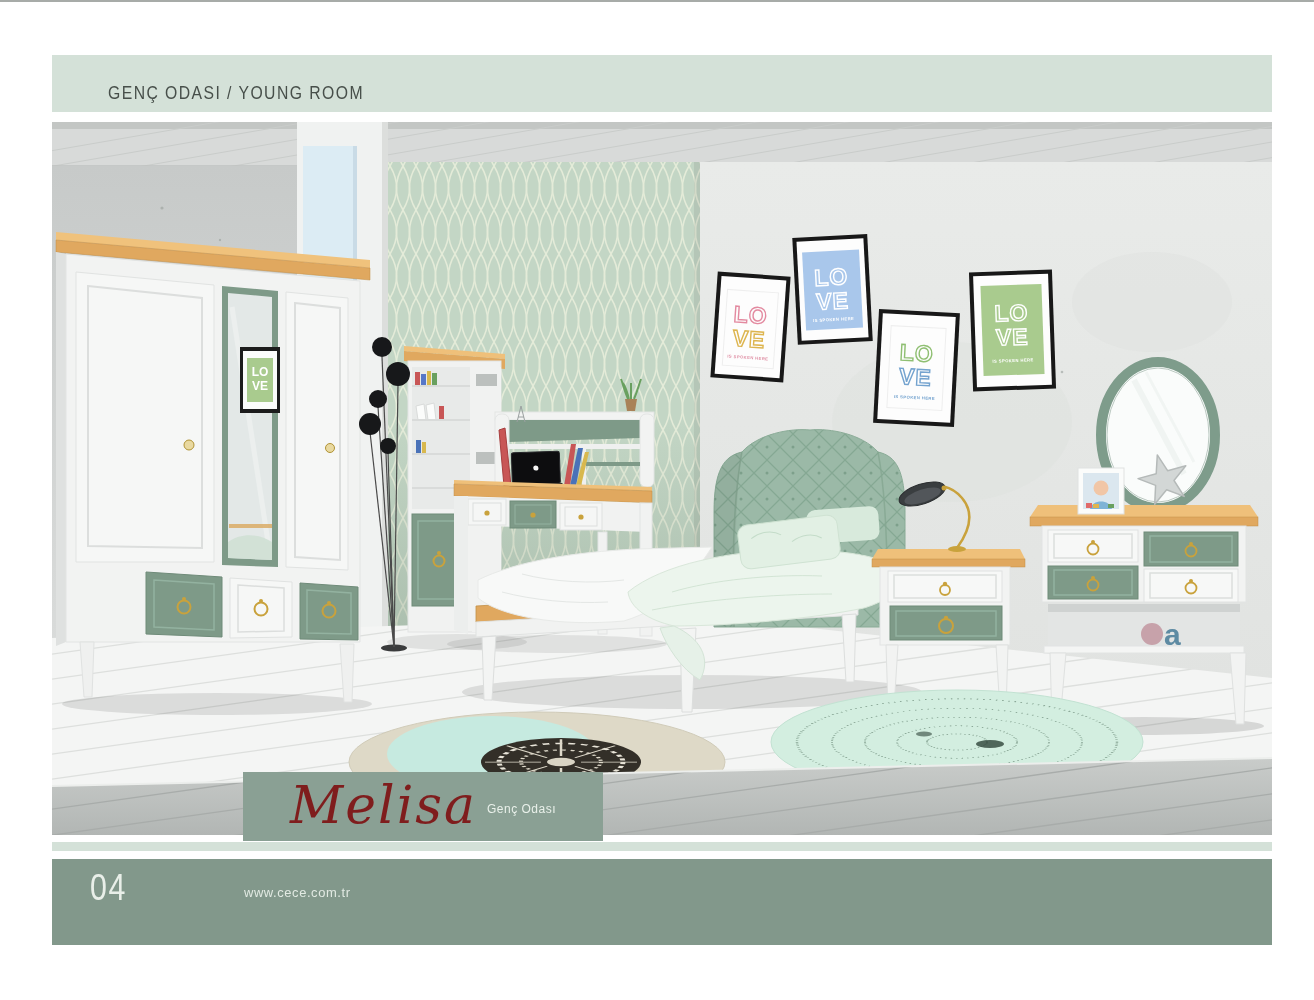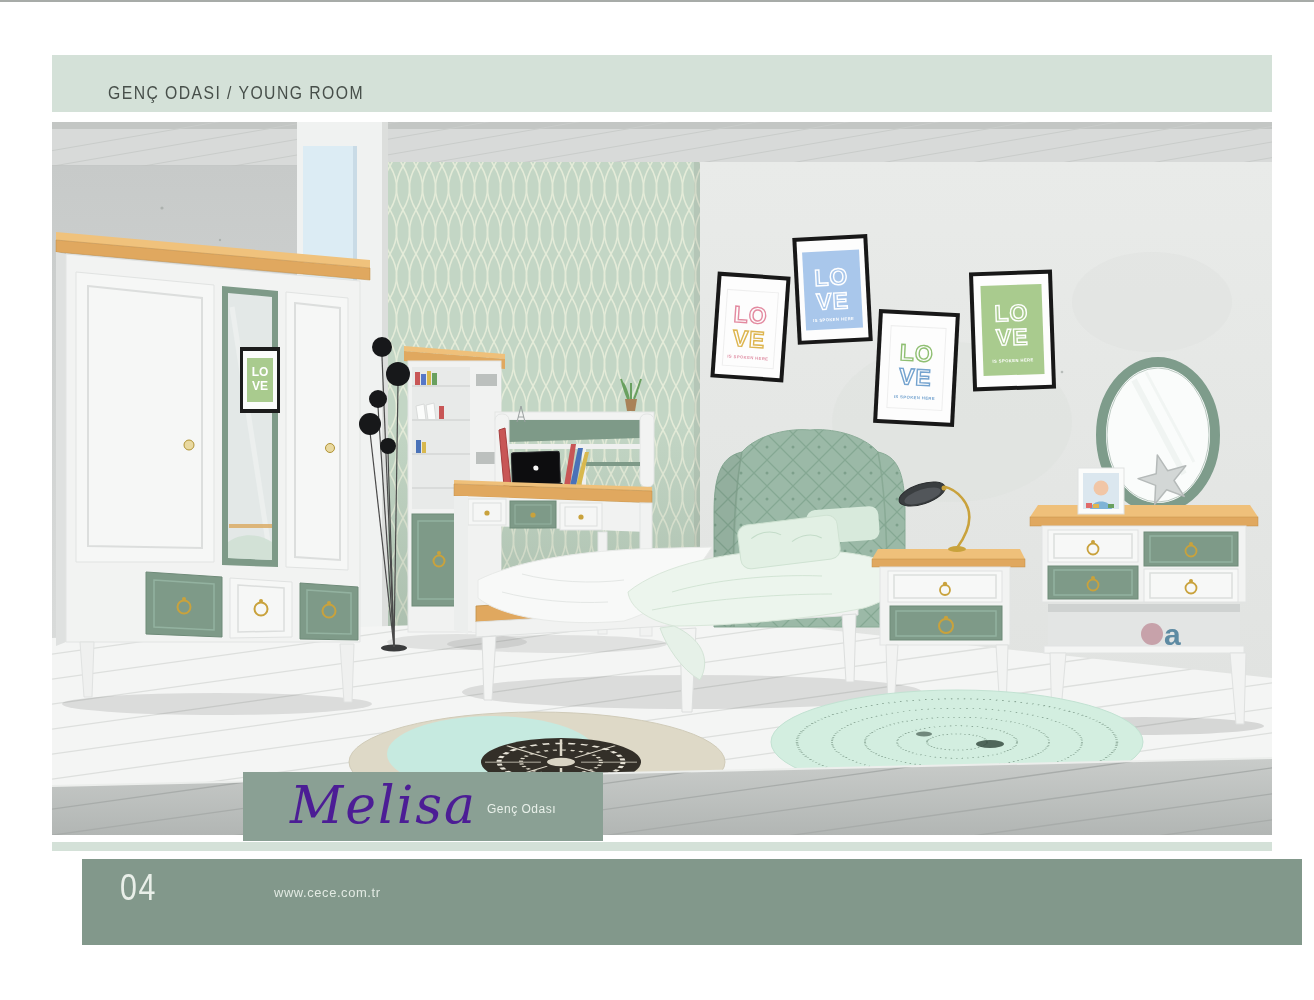--- a/index.html
+++ b/index.html
@@ -7,25 +7,25 @@
         font-family:"Liberation Sans",sans-serif;padding-left:32px;}
   .topline{position:absolute;left:0;top:0;width:1314px;height:2px;background:#a7aba8;}
   .header-band{position:absolute;left:52px;top:55px;width:1220px;height:57px;background:#d4e1d8;
         display:flex;align-items:flex-end;}
   .header-title{display:inline-block;margin:0 0 8px 56px;font-size:17.5px;color:#474f4a;
         letter-spacing:1.6px;transform:scaleX(.9);transform-origin:left bottom;white-space:nowrap;}
   .photo{position:absolute;left:52px;top:122px;width:1220px;height:713px;overflow:hidden;background:#e9ebe9;}
   .brand-band{position:absolute;left:243px;top:772px;width:360px;height:69px;background:#8aa094;
         display:flex;align-items:baseline;justify-content:center;z-index:5;}
   .brand-title{font-family:"DejaVu Serif",serif;font-style:italic;font-size:52px;line-height:66px;
-        color:#4c1d95;letter-spacing:2px;}
+        color:#7f1d1d;letter-spacing:2px;}
   .brand-subtitle{font-size:12px;color:#e9f0ea;margin-left:10px;letter-spacing:.5px;
         transform:translateY(-10px);display:inline-block;}
   .strip{position:absolute;left:52px;top:842px;width:1220px;height:9px;background:#d4e1d8;}
-  .footer-band{position:absolute;left:52px;top:859px;width:1220px;height:86px;background:#82988b;margin-left:30px;}
+  .footer-band{position:absolute;left:52px;top:859px;width:1220px;height:86px;background:#82988b;}
   .page-number{position:absolute;left:38px;top:8px;font-size:37px;color:#e9efe9;letter-spacing:2px;
         transform:scaleX(.82);transform-origin:left top;display:inline-block;}
   .website{position:absolute;left:192px;top:26px;font-size:13.5px;color:#e2eae3;letter-spacing:.6px;
         transform:scaleX(.96);transform-origin:left top;display:inline-block;}
   svg text{font-family:"Liberation Sans",sans-serif;}
 </style>
 </head>
 <body>
 
 <div class="page">

